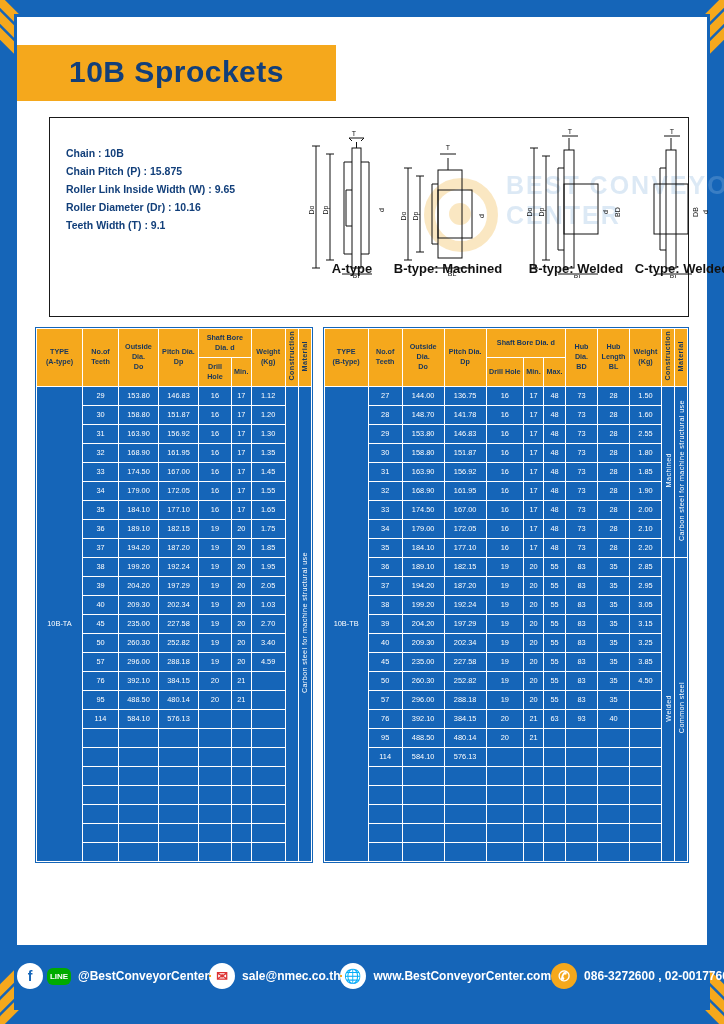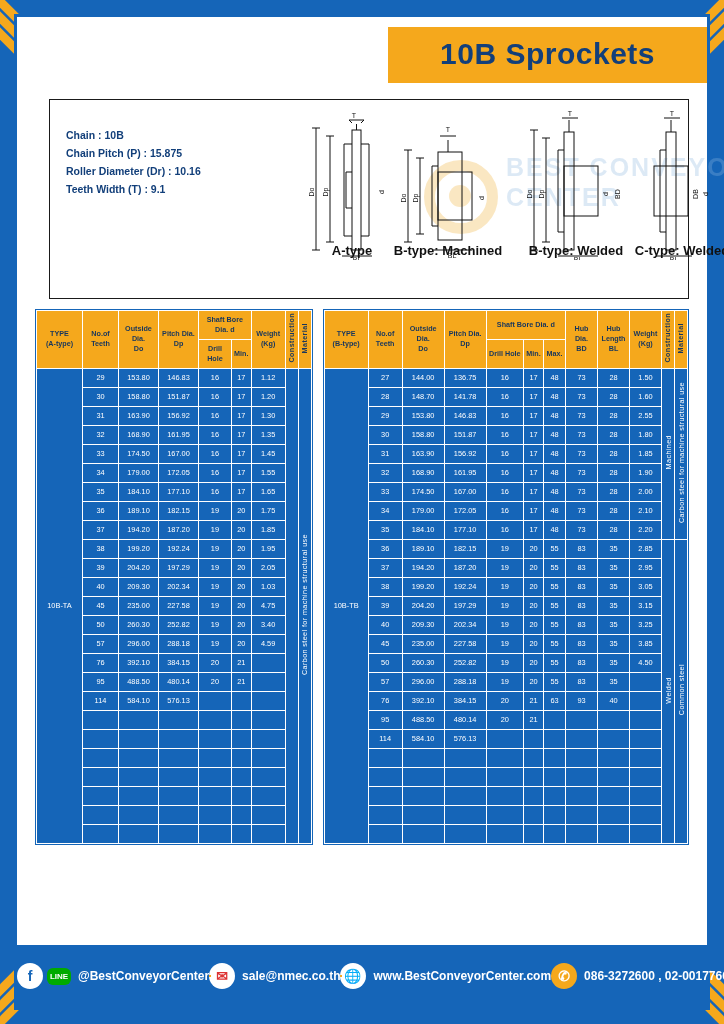--- a/index.html
+++ b/index.html
@@ -25,21 +25,21 @@
 
   
   .page {
     position:absolute;
     left:14px; top:14px; right:14px; bottom:14px;
     background:#ffffff;
     border:3px solid #1565b8;
   }
 
   
-  .title-wrap { text-align:right; padding-top:10px; }
+  .title-wrap { text-align:left; padding-top:28px; }
   .title-box {
     display:inline-block;
     background:#f5a81c;
     color:#123f7a;
     font-size:30px;
     font-weight:bold;
     letter-spacing:0.5px;
     padding:10px 52px 12px 52px;
   }
 
@@ -154,20 +154,21 @@
 <div class="page">
 
   <div class="title-wrap">
     <div class="title-box">10B Sprockets</div>
   </div>
 
   <div class="spec-panel">
     <div class="spec-left">
       <div class="line">Chain  :  10B</div>
       <div class="line">Chain Pitch (P) :  15.875</div>
+      <div class="line">Roller Link Inside Width (W) : 9.65</div>
       <div class="line">Roller Diameter (Dr) : 10.16</div>
       <div class="line">Teeth Width (T)  :  9.1</div>
     </div>
     <div class="spec-right">
 
       <div class="watermark">
         <div class="wm-gear"></div>
         <div class="wm-text">BEST CONVEYOR CENTER</div>
       </div>
 
@@ -413,21 +414,21 @@
               <td>19</td>
               <td>20</td>
               <td>1.03</td>
             </tr>
             <tr class="bodyrow">
               <td>45</td>
               <td>235.00</td>
               <td>227.58</td>
               <td>19</td>
               <td>20</td>
-              <td>4.75</td>
+              <td>2.70</td>
             </tr>
             <tr class="bodyrow">
               <td>50</td>
               <td>260.30</td>
               <td>252.82</td>
               <td>19</td>
               <td>20</td>
               <td>3.40</td>
             </tr>
             <tr class="bodyrow">

